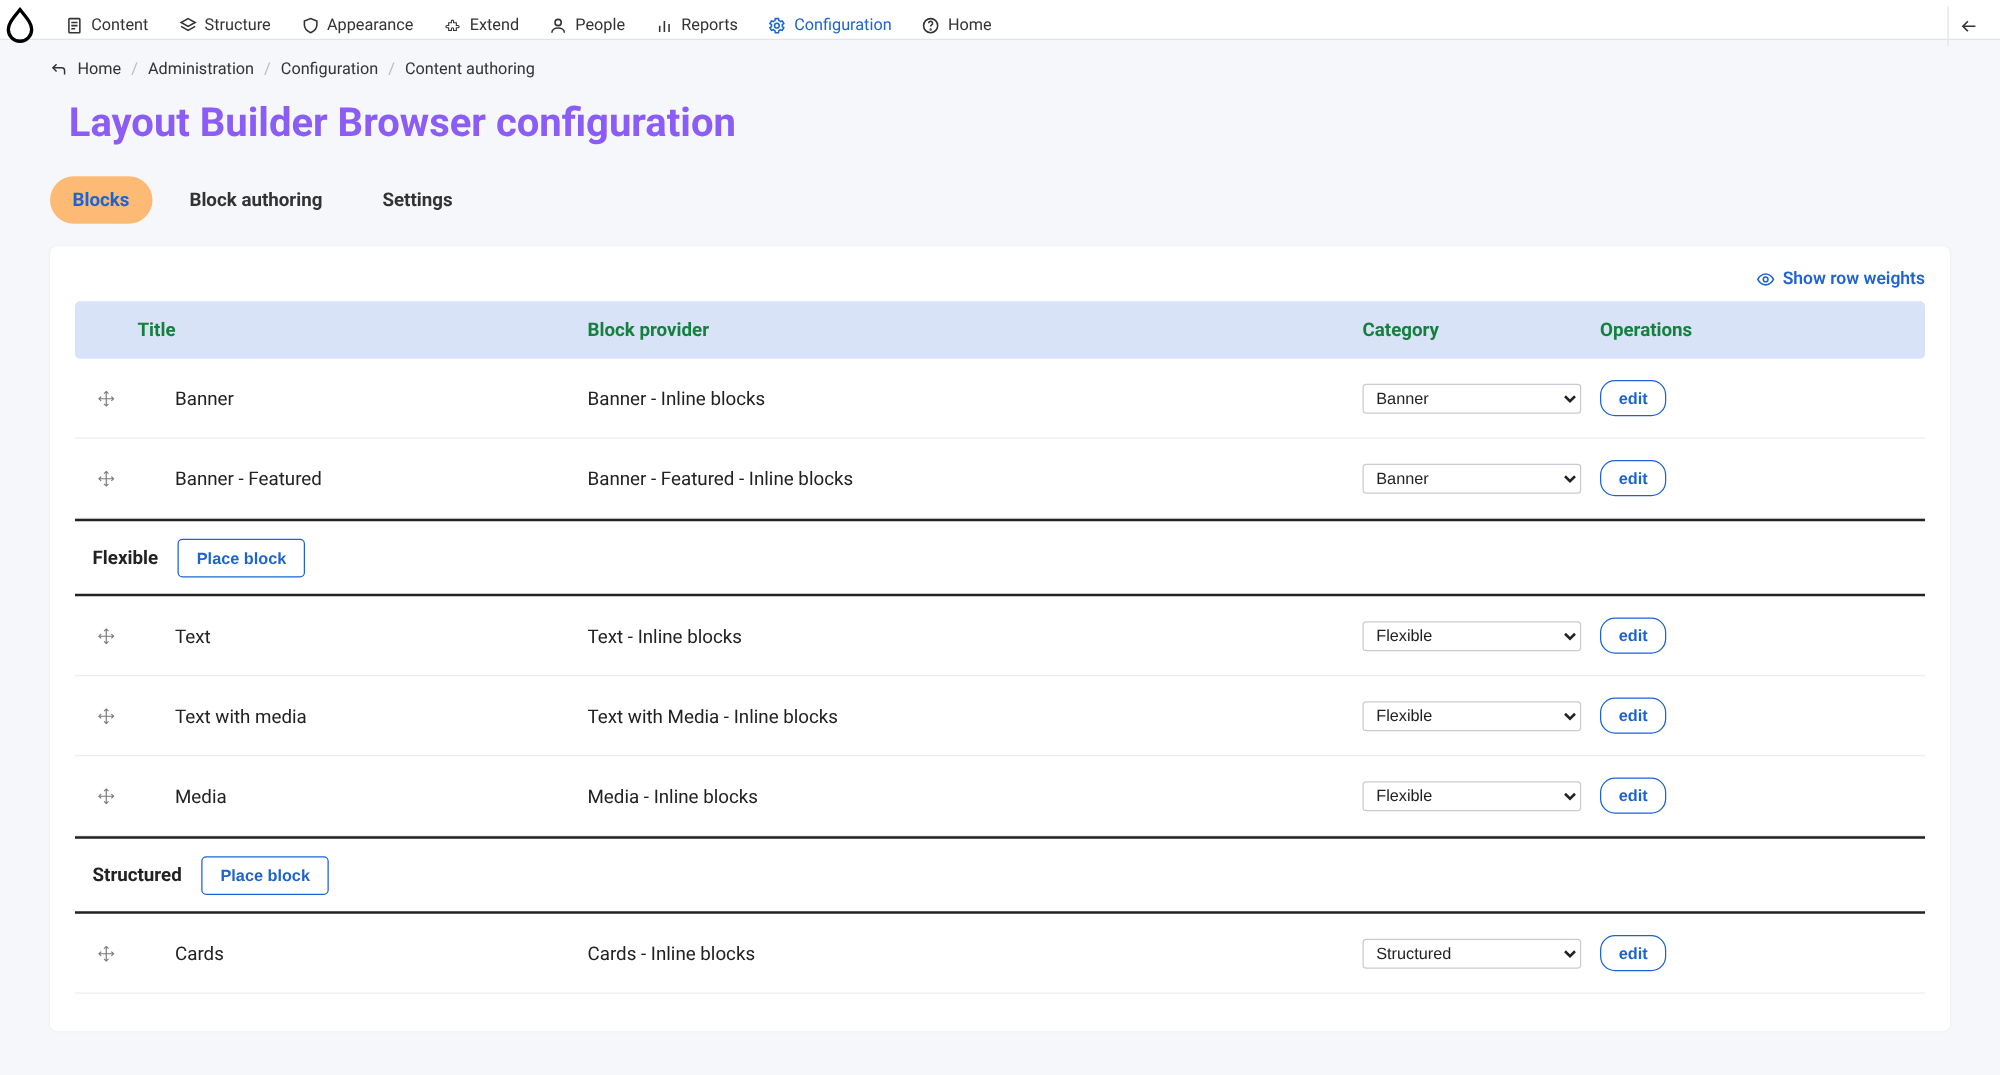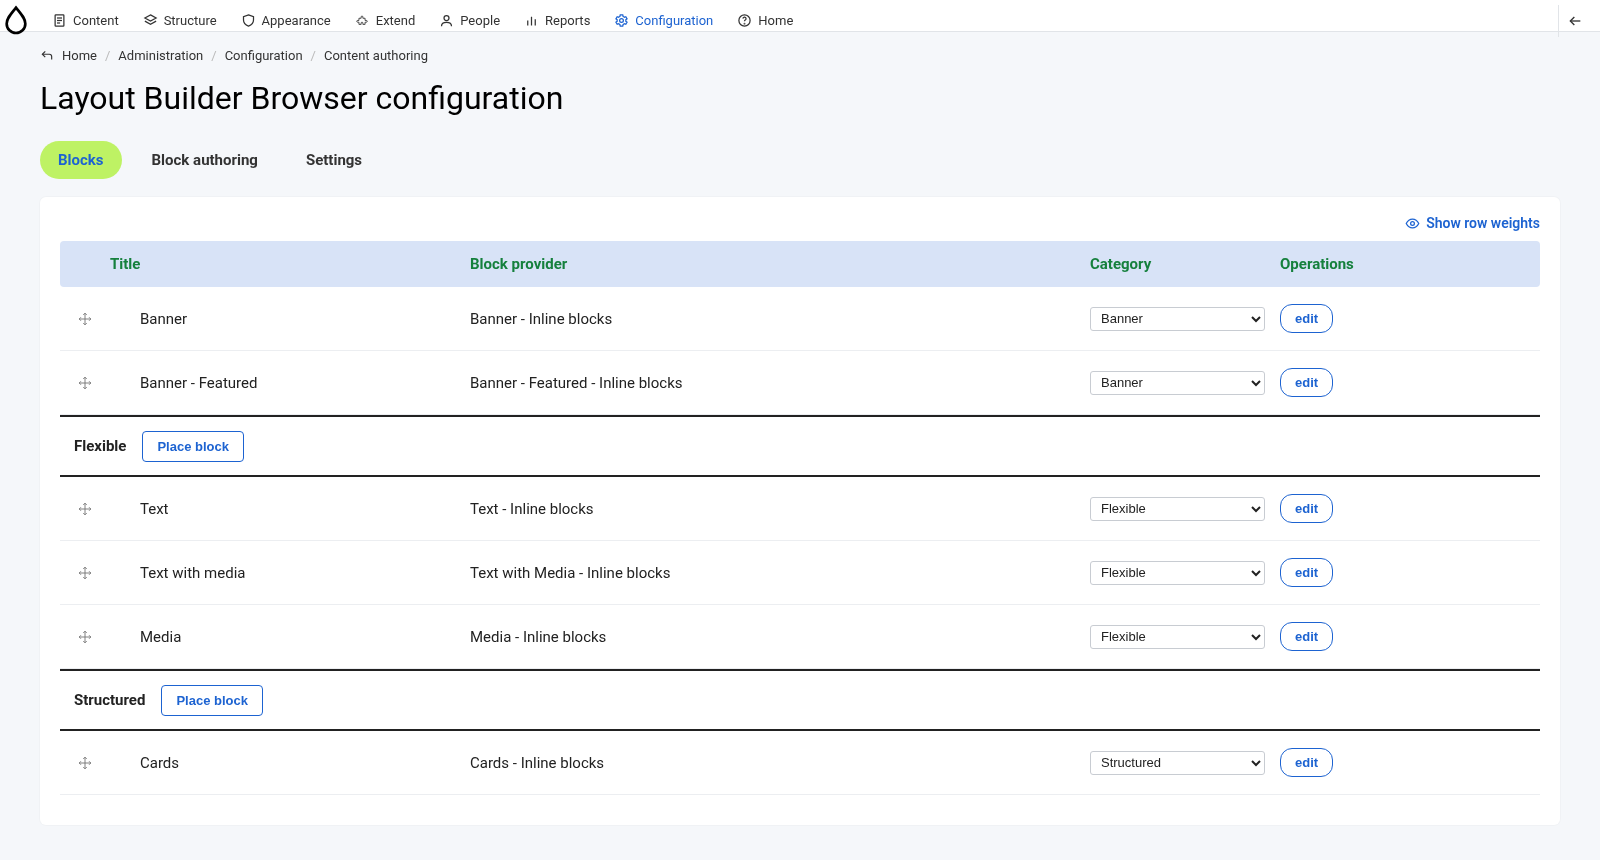--- a/index.html
+++ b/index.html
@@ -60,39 +60,40 @@
   gap: 8px;
   font-size: 13px;
   color: #55595e;
   margin-bottom: 16px;
 }
 .breadcrumb .crumb { cursor: pointer; color: #333; }
 .breadcrumb .sep { color: #bbb; }
 .breadcrumb svg { width: 14px; height: 14px; }
 h1.page-title {
   font-size: 32px;
-  font-weight: 400;
-  color: #000000;
+  font-weight: 700;
+  color: #8b5cf6;
   margin-bottom: 24px;
+  margin-left: 15px;
 }
 .tabs {
   display: flex;
   gap: 12px;
   margin-bottom: 18px;
 }
 .tab {
   padding: 10px 18px;
   border-radius: 22px;
   font-size: 15px;
   font-weight: 700;
   color: #333;
   cursor: pointer;
 }
 .tab.active {
-  background: #bef264;
+  background: #fdba74;
   color: #1d63d1;
 }
 .card {
   background: #fff;
   border-radius: 6px;
   padding: 18px 20px 30px;
   box-shadow: 0 0 0 1px rgba(0,0,0,0.02);
 }
 .card-toolbar {
   display: flex;

